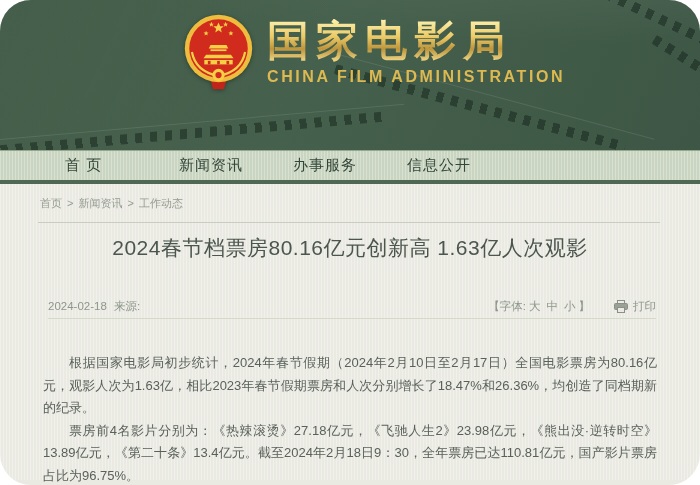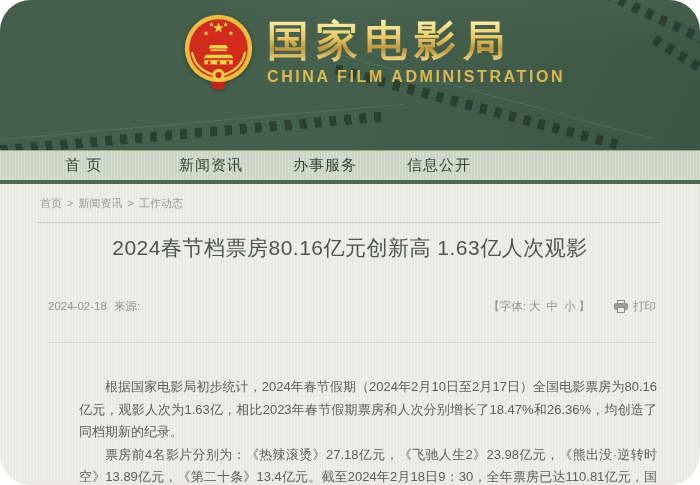--- a/index.html
+++ b/index.html
@@ -47,31 +47,31 @@
     background-image:repeating-linear-gradient(90deg,rgba(255,255,255,0.35) 0 1px,transparent 1px 3px); }
   .breadcrumb { margin:0 40px; font-size:11px; color:#959c92; }
   .breadcrumb a { color:#959c92; text-decoration:none; cursor:pointer; }
   .breadcrumb .sep { margin:0 5px; }
   .bc-line { margin:11px 40px 0 38px; border:none; border-top:1px solid #c9ccc0; }
 
   .article-title { margin-top:11px; text-align:center; font-size:21px; font-weight:500;
     color:#4b564d; letter-spacing:0.5px; }
 
   .meta-row { display:flex; justify-content:space-between; align-items:center;
-    margin:37px 44px 0 48px; padding-bottom:28px; border-bottom:1px solid #d6d8cc;
+    margin:37px 44px 0 48px; padding-bottom:4px; border-bottom:1px solid #d6d8cc;
     font-size:11.5px; color:#8d968c; }
   .meta-left span { margin-right:4px; }
   .meta-right { display:flex; align-items:flex-start; }
   .font-widget a { color:#8d968c; text-decoration:none; margin:0 3px; cursor:pointer; }
   .print-btn { display:inline-flex; align-items:center; margin-left:24px; cursor:pointer;
     color:#8d968c; }
   .print-btn svg { margin-right:5px; }
 
   .article-body { margin:33px 43px 0 43px; font-size:13px; line-height:22.5px; color:#59615a; }
-  .article-body p { text-indent:2em; text-align:justify;margin-left:36px; }
+  .article-body p { text-indent:2em; text-align:justify; }
 </style>
 </head>
 <body>
 
 <div class="page">
 
   <header class="banner">
     <div class="shade"></div>
     <div class="filmedge e1"></div>
     <div class="filmedge e2"></div>

